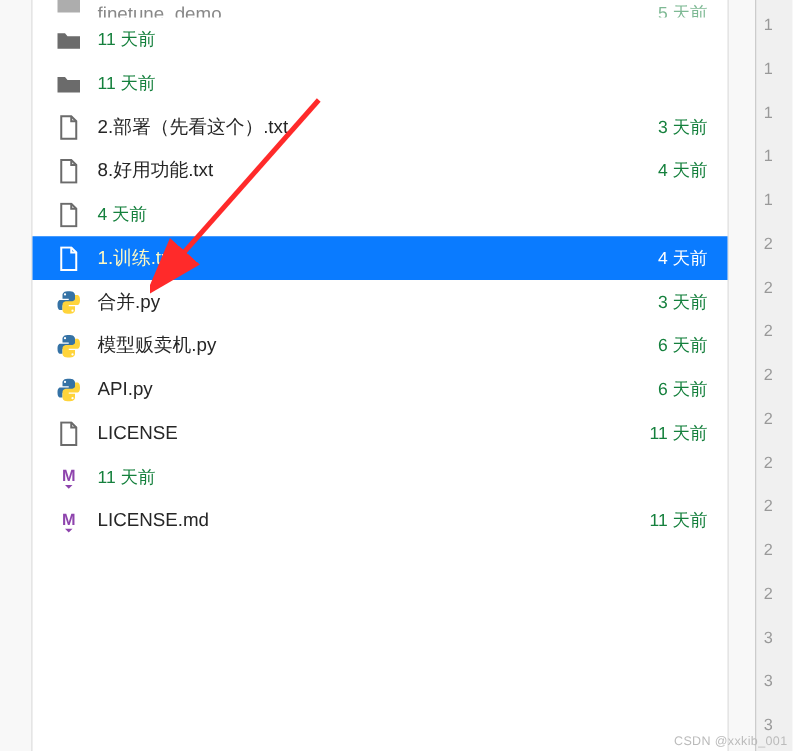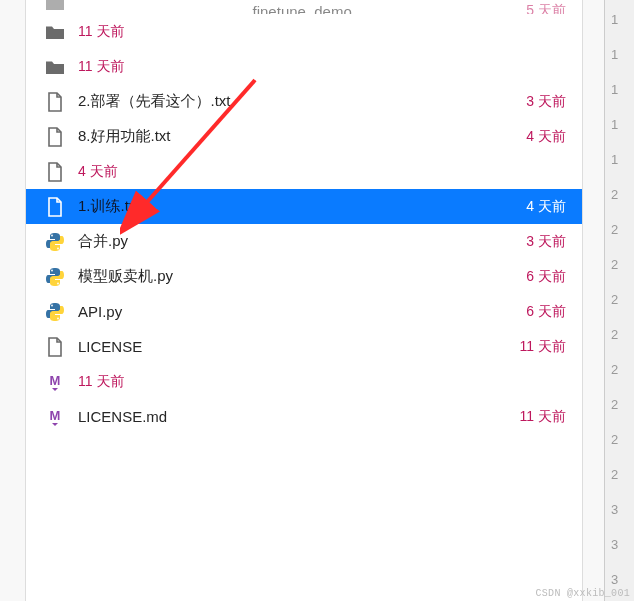--- a/index.html
+++ b/index.html
@@ -29,34 +29,34 @@
       display: flex;
       align-items: center;
       height: 35px;
       padding: 0 16px 0 18px;
       cursor: pointer;
     }
     .file-row.selected {
       background: #0a7bff;
       color: #fff;
     }
-    .file-row.cutoff { height: 14px; overflow: hidden; align-items: flex-end; opacity: 0.55; text-align: center; }
+    .file-row.cutoff { height: 14px; overflow: hidden; align-items: flex-end; opacity: 0.55; }
     .file-row.cutoff .file-name, .file-row.cutoff .file-time { position: relative; top: 6px; }
     .icon-cell {
       width: 22px;
       height: 22px;
       margin-right: 12px;
       display: flex;
       align-items: center;
       justify-content: center;
       flex-shrink: 0;
     }
     .file-name { flex: 1; white-space: nowrap; overflow: hidden; color: #262626; }
-    .file-row.selected .file-name { color: #0f172a; }
-    .file-time { color: #be185d; font-size: 14px; white-space: nowrap; }
+    .file-row.selected .file-name { color: #fef9c3; }
+    .file-time { color: #15803d; font-size: 14px; white-space: nowrap; }
     .file-row.selected .file-time { color: #fff; }
     .side-gutter {
       position: absolute;
       right: 0;
       top: 0;
       width: 30px;
       height: 601px;
       background: #f0f0f0;
       border-left: 1px solid #ccc;
       padding-top: 2px;
@@ -69,21 +69,20 @@
       display: flex;
       align-items: center;
     }
     .watermark {
       position: absolute;
       right: 4px;
       bottom: 2px;
       font-size: 10px;
       color: #bbb;
       letter-spacing: 0.3px;
-      font-family: Liberation Mono, monospace;
     }
     .arrow-overlay {
       position: absolute;
       left: 120px;
       top: 65px;
       pointer-events: none;
       z-index: 10;
     }
     svg { display: block; }
   </style>

